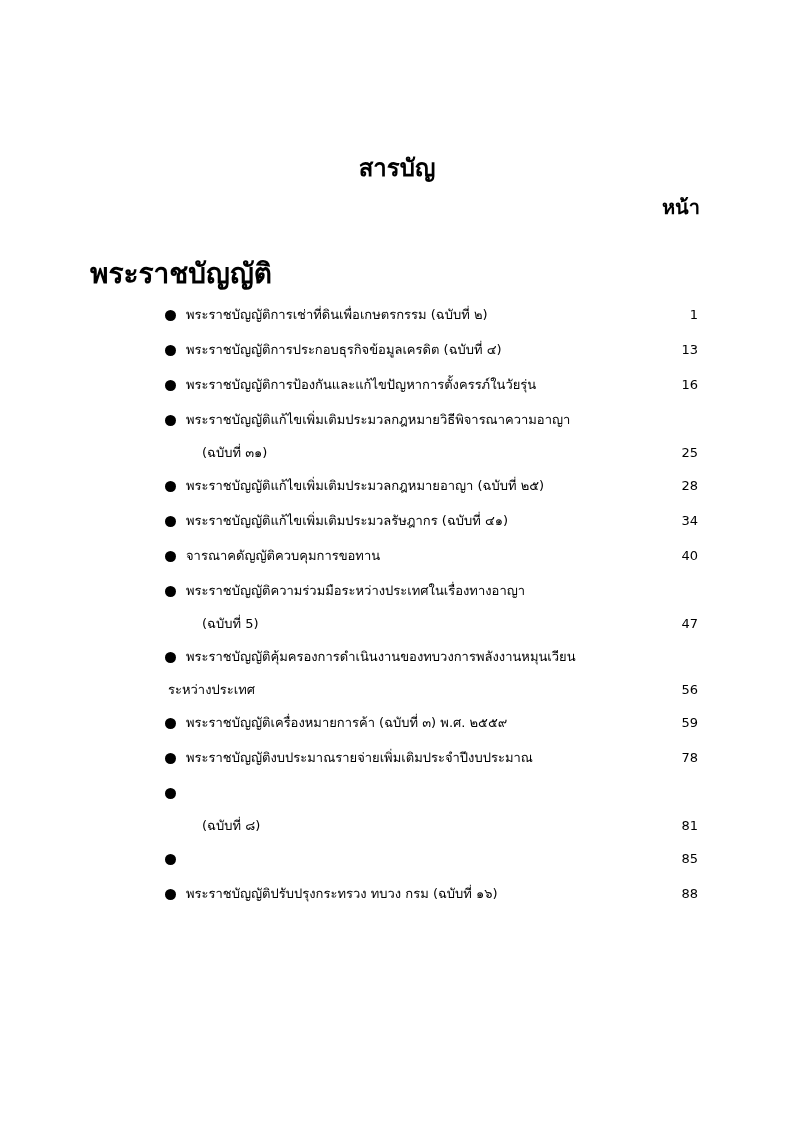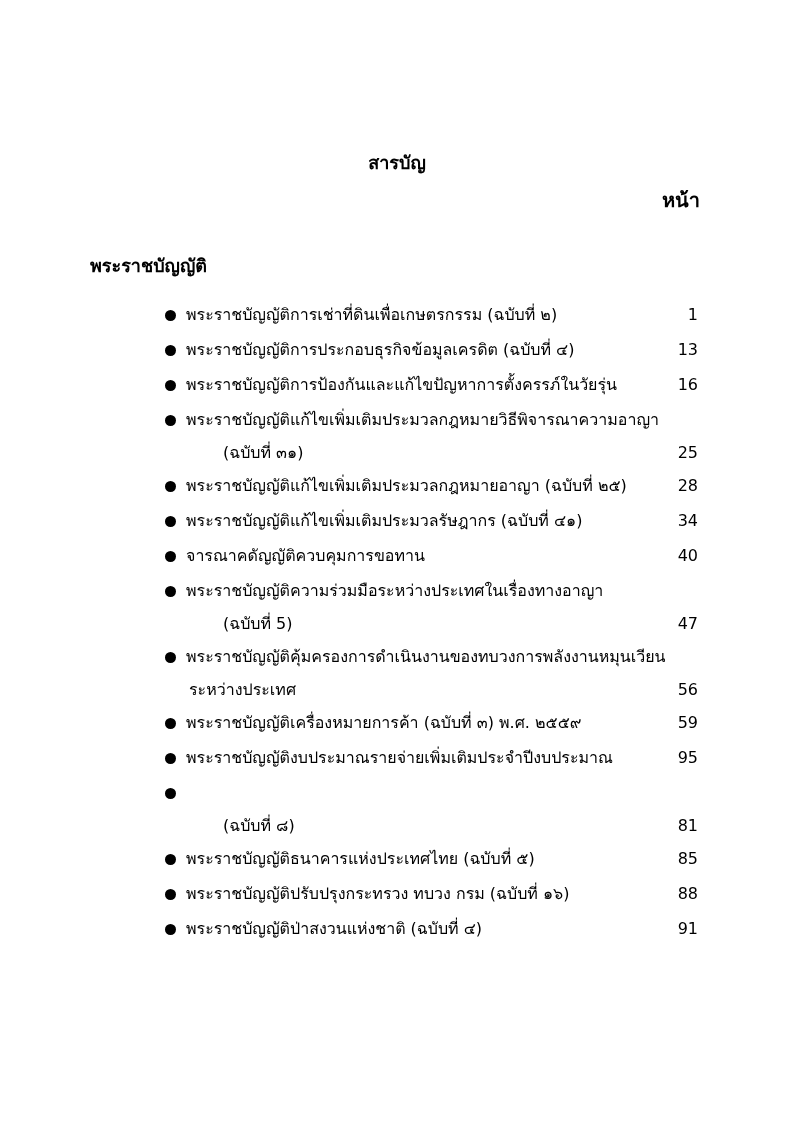--- a/index.html
+++ b/index.html
@@ -1,25 +1,25 @@
 <!DOCTYPE html>
 <html><head>
 <meta charset="utf-8">
 <style>
   html, body { margin: 0; padding: 0; background: #ffffff; }
   body { width: 794px; height: 1123px; position: relative; overflow: hidden;
          font-family: "DejaVu Sans", sans-serif; color: #000; }
   .title { position: absolute; top: 148px; left: 0; width: 794px; text-align: center;
-           font-size: 18px; font-weight: bold; }
-  .page-header { position: absolute; top: 184px; right: 94px; font-size: 20px; font-weight: bold; }
-  .section { position: absolute; top: 251px; left: 90px; font-size: 18px; font-weight: bold; }
+           font-size: 24px; font-weight: bold; }
+  .page-header { position: absolute; top: 191px; right: 94px; font-size: 20px; font-weight: bold; }
+  .section { position: absolute; top: 251px; left: 90px; font-size: 28px; font-weight: bold; }
   .toc { position: absolute; top: 297px; left: 160px; width: 538px; }
-  .entry { position: relative; font-size: 16px; text-decoration: underline; }
+  .entry { position: relative; font-size: 13px; text-decoration: underline; }
   .line { height: 35px; line-height: 35px; position: relative; white-space: nowrap; }
-  .line.cont { height: 31px; line-height: 31px; margin-left: 21px; }
+  .line.cont { height: 31px; line-height: 31px; }
   .bullet { position: absolute; left: 5px; top: 13px; width: 11px; height: 11px; border-radius: 50%; background: #000; }
   .text { position: absolute; left: 26px; }
   .text.indent { left: 42px; }
   .text.wrap { left: 8px; }
   .pg { position: absolute; right: 0; }
 </style>
 </head>
 <body>
 
 <div class="title">สารบัญ</div>
@@ -103,46 +103,38 @@
       <div class="line">
         <span class="bullet"></span>
         <span class="text">พระราชบัญญัติเครื่องหมายการค้า  (ฉบับที่ ๓) พ.ศ. ๒๕๕๙</span>
         <span class="pg">59</span>
       </div>
     </div>
     <div class="entry">
       <div class="line">
         <span class="bullet"></span>
         <span class="text">พระราชบัญญัติงบประมาณรายจ่ายเพิ่มเติมประจำปีงบประมาณ</span>
-        <span class="pg">95</span>
+        <span class="pg">78</span>
       </div>
     </div>
     <div class="entry">
       <div class="line">
         <span class="bullet"></span>
       </div>
       <div class="line cont">
         <span class="text indent">(ฉบับที่ ๘)</span>
         <span class="pg">81</span>
       </div>
     </div>
     <div class="entry">
       <div class="line">
         <span class="bullet"></span>
-        <span class="text">พระราชบัญญัติธนาคารแห่งประเทศไทย   (ฉบับที่ ๕)</span>
         <span class="pg">85</span>
       </div>
     </div>
     <div class="entry">
       <div class="line">
         <span class="bullet"></span>
         <span class="text">พระราชบัญญัติปรับปรุงกระทรวง ทบวง กรม   (ฉบับที่ ๑๖)</span>
         <span class="pg">88</span>
       </div>
     </div>
-    <div class="entry">
-      <div class="line">
-        <span class="bullet"></span>
-        <span class="text">พระราชบัญญัติป่าสงวนแห่งชาติ (ฉบับที่ ๔)</span>
-        <span class="pg">91</span>
-      </div>
-    </div>
   </div>
 
 </body></html>

